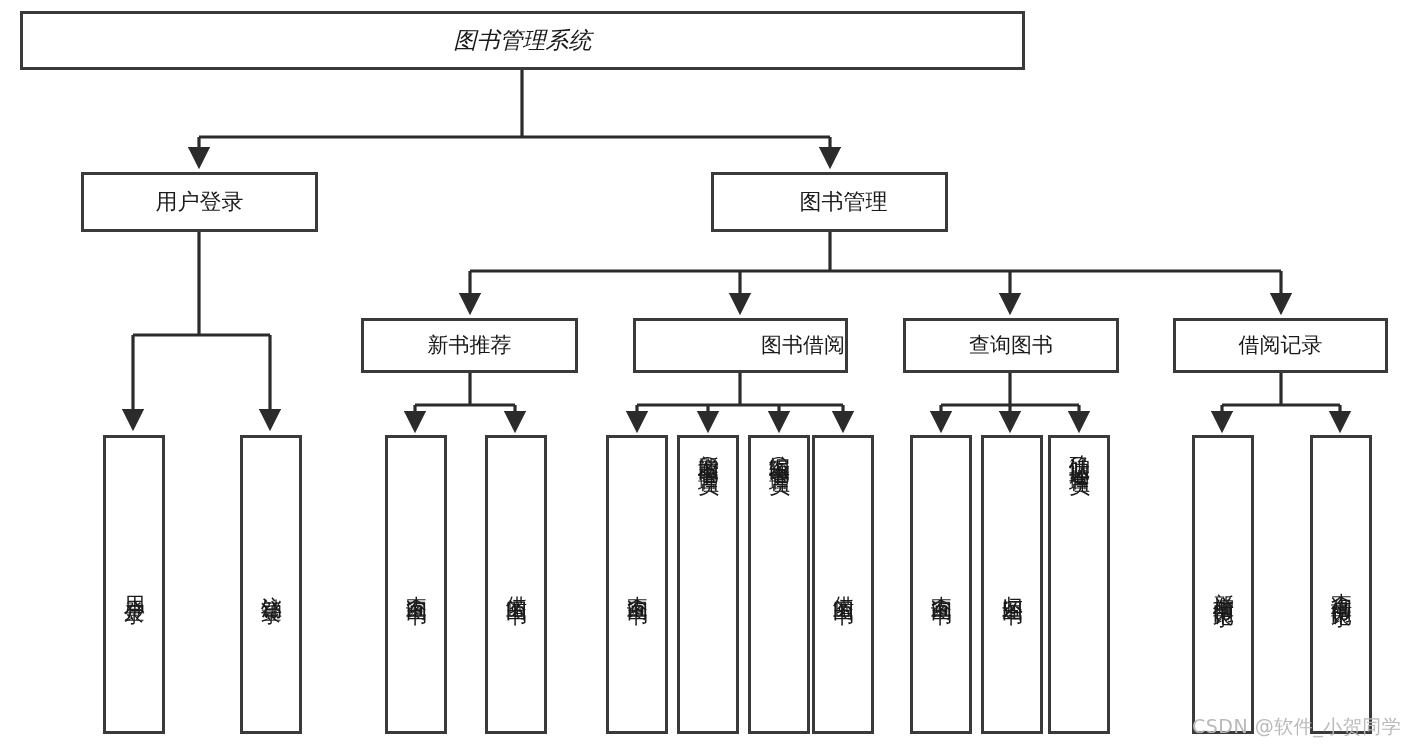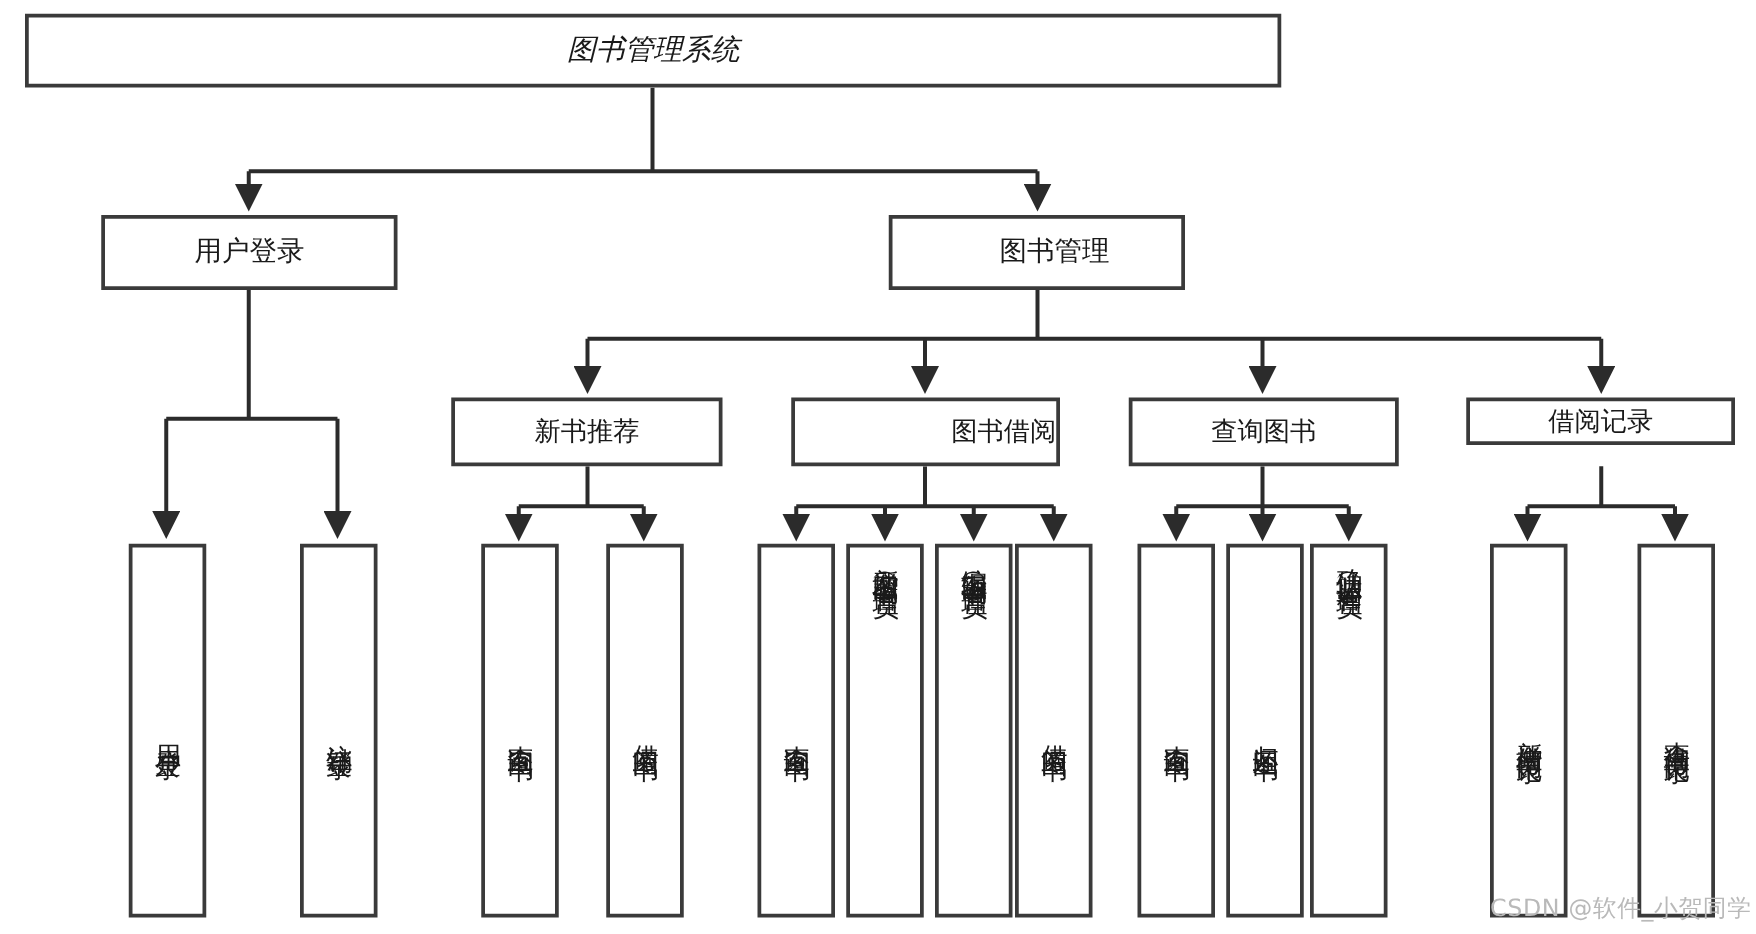--- a/index.html
+++ b/index.html
@@ -145,21 +145,21 @@
 
   <div class="node level3" style="left:361px; top:318px; width:217px; height:55px;">
     <span class="node-label">新书推荐</span>
   </div>
   <div class="node level3" style="left:633px; top:318px; width:215px; height:55px;justify-content:flex-end;">
     <span class="node-label">图书借阅</span>
   </div>
   <div class="node level3" style="left:903px; top:318px; width:216px; height:55px;">
     <span class="node-label">查询图书</span>
   </div>
-  <div class="node level3" style="left:1173px; top:318px; width:215px; height:38px;">
+  <div class="node level3" style="left:1173px; top:318px; width:215px; height:55px;">
     <span class="node-label">借阅记录</span>
   </div>
 
   <div class="node leaf center-text" style="left:103px; top:435px; width:62px; height:299px;">
     <span class="node-label">用户登录</span>
   </div>
   <div class="node leaf center-text" style="left:240px; top:435px; width:62px; height:299px;">
     <span class="node-label">注销登录</span>
   </div>
 

